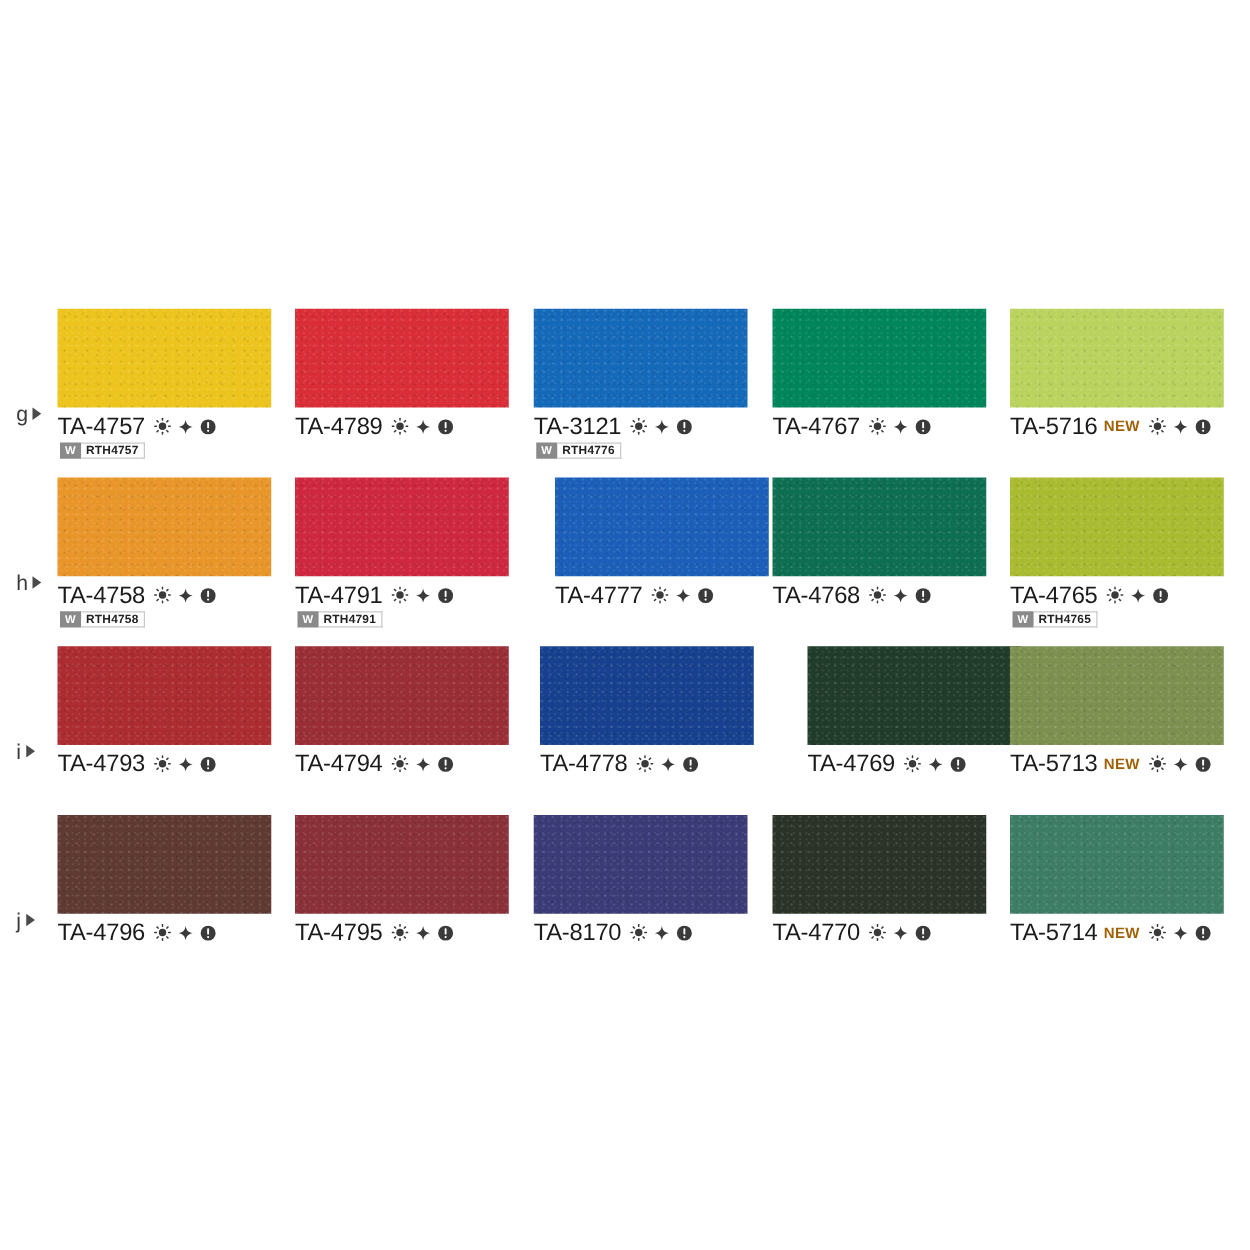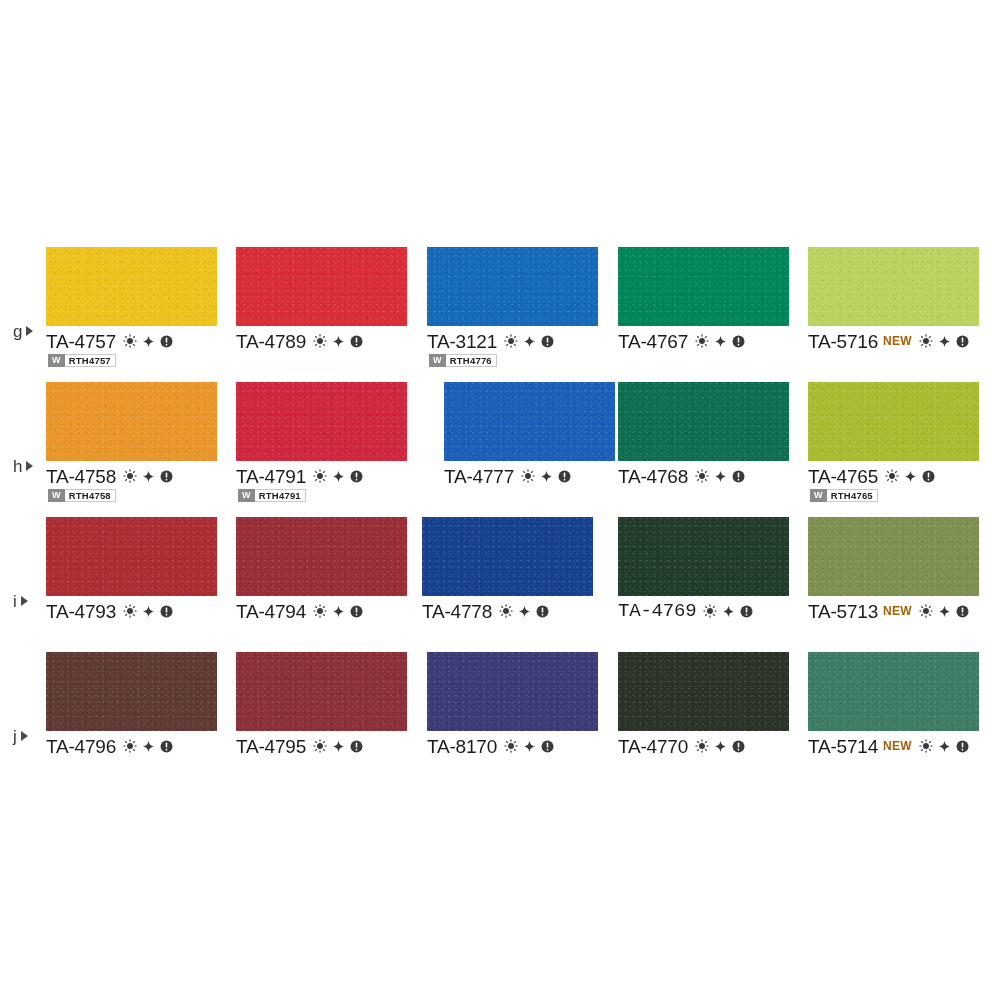--- a/index.html
+++ b/index.html
@@ -624,21 +624,21 @@
           <svg width="13" height="13" viewBox="0 0 24 24">
             <circle cx="12" cy="12" r="11" fill="#3a3a3a"></circle>
             <rect x="10.6" y="4.8" width="2.8" height="9.2" rx="1" fill="#ffffff"></rect>
             <circle cx="12" cy="17.8" r="1.6" fill="#ffffff"></circle>
           </svg>
         </span>
       </span>
     </div>
 
   </div>
-      <div class="cell" style="left: 422px;">
+      <div class="cell" style="left: 432px;">
     <div class="swatch" style="background: rgb(23, 65, 142);"></div>
     <div class="caption">
       <span class="code">TA-4778</span>
 
       <span class="icons">
         <span>
           <svg width="14" height="14" viewBox="0 0 24 24">
             <g fill="#3a3a3a">
               <circle cx="12" cy="12" r="5.1"></circle>
               <rect x="11" y="0.5" width="2" height="4" rx="0.6"></rect>
@@ -661,21 +661,21 @@
           <svg width="13" height="13" viewBox="0 0 24 24">
             <circle cx="12" cy="12" r="11" fill="#3a3a3a"></circle>
             <rect x="10.6" y="4.8" width="2.8" height="9.2" rx="1" fill="#ffffff"></rect>
             <circle cx="12" cy="17.8" r="1.6" fill="#ffffff"></circle>
           </svg>
         </span>
       </span>
     </div>
 
   </div>
-      <div class="cell" style="left: 618px; font-family: Liberation Mono, monospace;">
+      <div class="cell" style="left: 646px;">
     <div class="swatch" style="background: rgb(34, 60, 43);"></div>
     <div class="caption">
       <span class="code">TA-4769</span>
 
       <span class="icons">
         <span>
           <svg width="14" height="14" viewBox="0 0 24 24">
             <g fill="#3a3a3a">
               <circle cx="12" cy="12" r="5.1"></circle>
               <rect x="11" y="0.5" width="2" height="4" rx="0.6"></rect>

